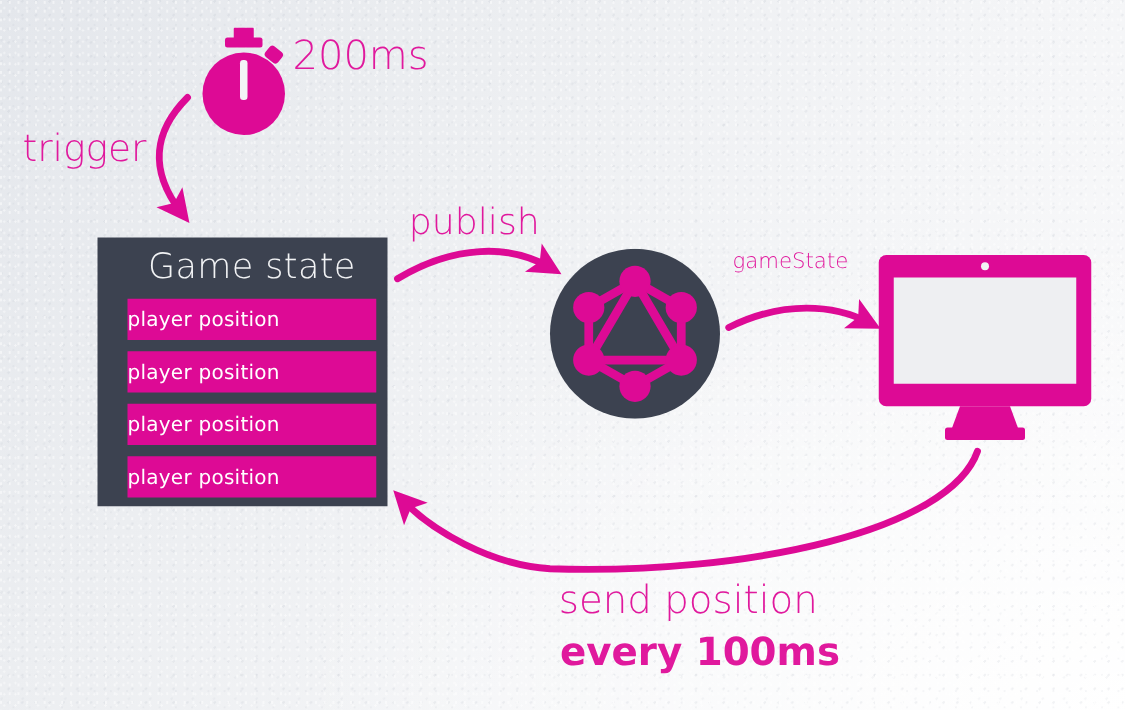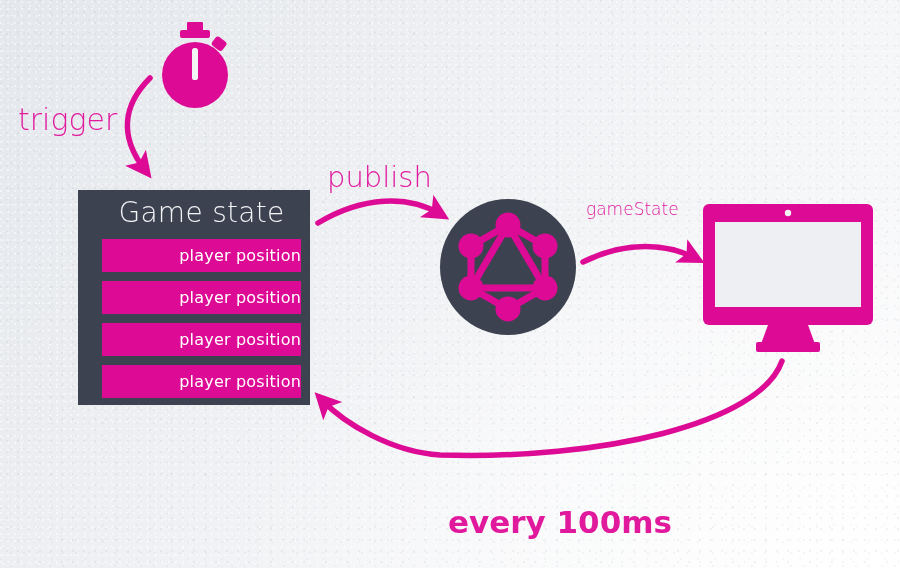--- a/index.html
+++ b/index.html
@@ -32,21 +32,21 @@
     background:#3c4250;box-sizing:border-box;
     padding:6px 9px 9px 24px;
   }
   #gamestate-title{
     color:#f2f3f5;font-size:28px;line-height:34px;text-align:center;
     font-weight:300;letter-spacing:.3px;
     font-family:"DejaVu Sans","Liberation Sans",sans-serif;
   }
   .player-row{
     background:#dd0a95;color:#ffffff;
-    height:33px;line-height:33px;text-align:right;
+    height:33px;line-height:33px;text-align:left;
     font-size:16px;font-weight:400;letter-spacing:.2px;
     margin-top:9px;
     font-family:"DejaVu Sans","Liberation Sans",sans-serif;
   }
   .player-row:first-of-type{margin-top:7px;}
 
   
   #graphql-node{position:absolute;left:440px;top:199px;width:136px;height:136px;}
 
   
@@ -130,23 +130,25 @@
   </svg>
 
   <svg id="monitor" viewBox="0 0 180 152">
     <path d="M5 10 a6 6 0 0 1 6 -6 h158 a6 6 0 0 1 6 6 v109 a6 6 0 0 1 -6 6 h-158 a6 6 0 0 1 -6 -6 z" fill="#dd0a95"></path>
     <rect x="17" y="22" width="146" height="85" fill="#eeeff2"></rect>
     <circle cx="90" cy="13" r="3.2" fill="#f2f3f5"></circle>
     <path d="M70 125 h40 l7 19 h-54 z" fill="#dd0a95"></path>
     <rect x="58" y="142" width="64" height="10" rx="2" fill="#dd0a95"></rect>
   </svg>
 
+  <div class="lbl" id="label-200ms">200ms</div>
 
   <div class="lbl" id="label-trigger">trigger</div>
 
   <div class="lbl" id="label-publish">publish</div>
 
   <div class="lbl" id="label-gamestate">gameState</div>
 
+  <div class="lbl" id="label-send-position">send position</div>
 
   <div class="lbl" id="label-every-100ms">every 100ms</div>
 
 </div>
 
 </body></html>

